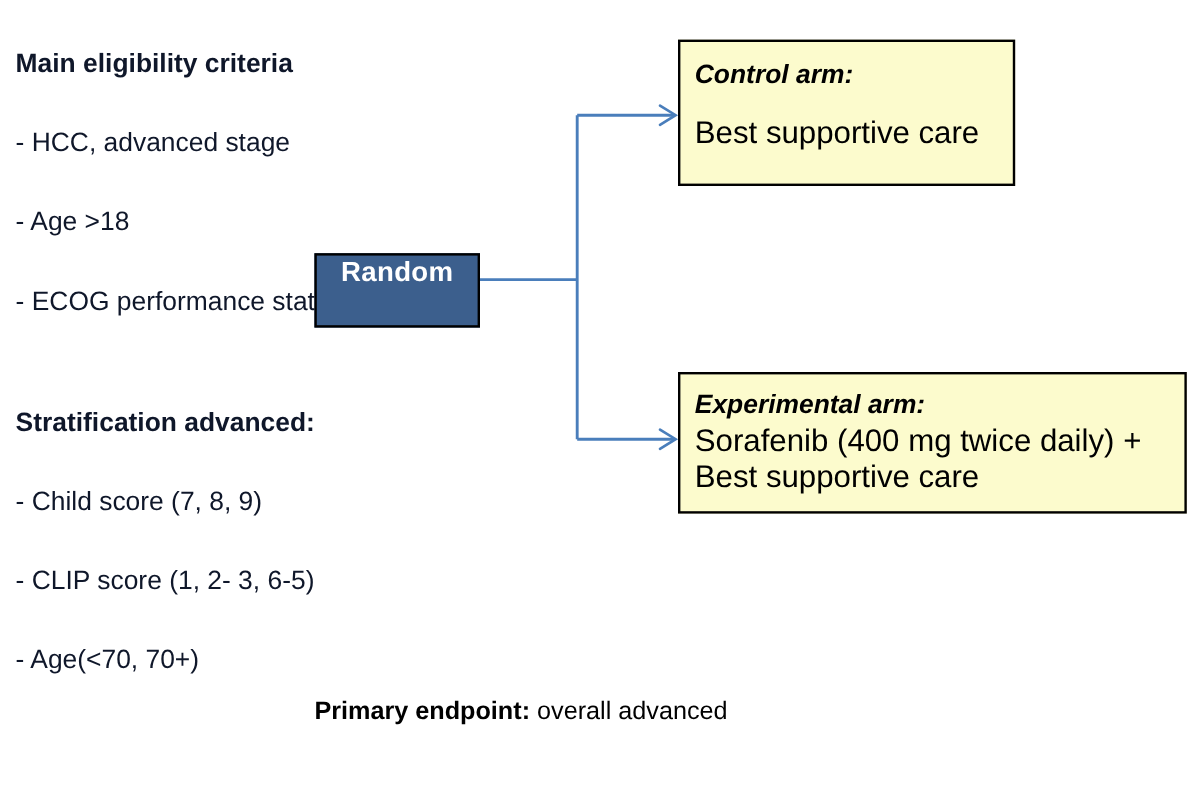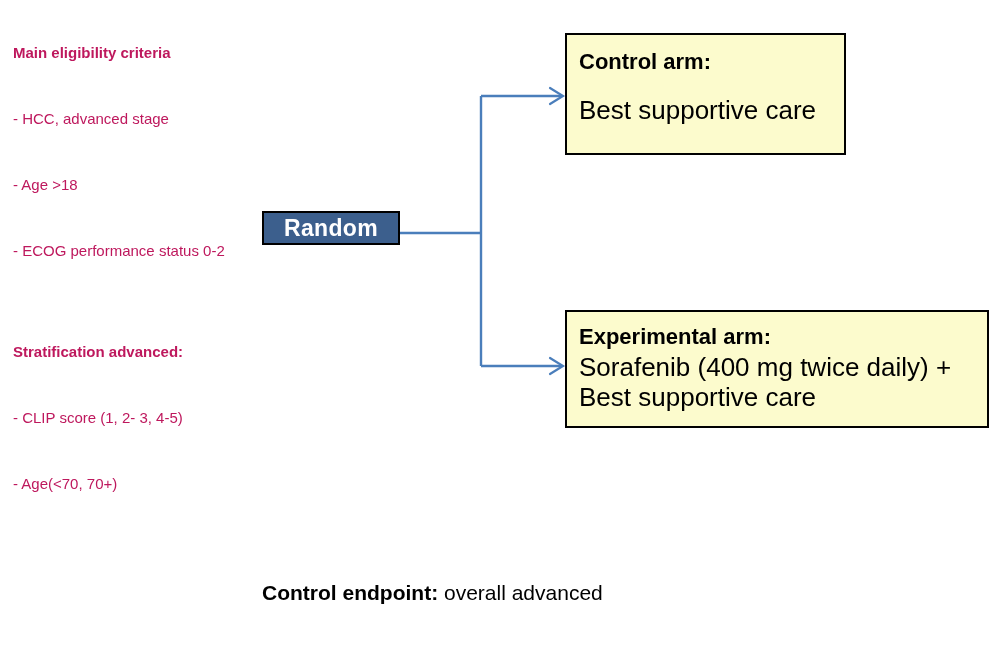--- a/index.html
+++ b/index.html
@@ -16,24 +16,24 @@
     color: #000000;
     overflow: hidden;
   }
 
   
   .text-block {
     position: absolute;
     white-space: pre;
   }
   .line {
-    font-size: 15px;
+    font-size: 22px;
     line-height: 30px;
     white-space: pre;
-    color: #be185d;
+    color: #0f172a;
   }
   .line.bold {
     font-weight: bold;
   }
 
   #eligibility-block { left: 13px; top: 2px; }
   #stratification-block { left: 13px; top: 301px; }
 
   
   #footer-block { left: 227px; top: 516px; }
@@ -66,40 +66,41 @@
     top: 310px;
     width: 424px;
     height: 118px;
     padding: 10px 0 16px 12px;
   }
   .box-title {
     font-size: 22px;
     font-weight: bold;
     line-height: 30px;
     white-space: pre;
+    font-style: italic;
   }
   .box-line {
     font-size: 26px;
     line-height: 30px;
     white-space: pre;
   }
   #control-arm-box .box-spacer { height: 18px; }
 
   
   #random-box {
     position: absolute;
     left: 262px;
     top: 211px;
     width: 138px;
-    height: 34px;
+    height: 62px;
     box-sizing: border-box;
     border: 2px solid #000000;
     background: #3c5f8d;
     display: flex;
-    align-items: center;
+    align-items: flex-start;
     justify-content: center;
   }
   #random-label {
     color: #ffffff;
     font-size: 23px;
     font-weight: bold;
     letter-spacing: 0.3px;
     white-space: pre;
   }
 
@@ -120,21 +121,22 @@
 
   <div class="text-block" id="eligibility-block">
     <div class="line bold">Main eligibility criteria</div>
     <div class="line">- HCC, advanced stage</div>
     <div class="line">- Age &gt;18</div>
     <div class="line">- ECOG performance status 0-2</div>
   </div>
 
   <div class="text-block" id="stratification-block">
     <div class="line bold">Stratification advanced:</div>
-    <div class="line">- CLIP score (1, 2- 3, 4-5)</div>
+    <div class="line">- Child score (7, 8, 9)</div>
+    <div class="line">- CLIP score (1, 2- 3, 6-5)</div>
     <div class="line">- Age(&lt;70, 70+)</div>
   </div>
 
   <svg id="connectors" viewBox="0 0 1000 669" width="1000" height="669" xmlns="http://www.w3.org/2000/svg">
 
     <path d="M400,233 L481,233" stroke="#4A7EBB" stroke-width="2.4" fill="none"></path>
 
     <path d="M481,96 L481,366" stroke="#4A7EBB" stroke-width="2.4" fill="none"></path>
 
     <path d="M481,96 L562,96" stroke="#4A7EBB" stroke-width="2.4" fill="none"></path>
@@ -157,21 +159,21 @@
   </div>
 
   <div class="box box-yellow" id="experimental-arm-box">
     <div class="box-title">Experimental arm:</div>
     <div class="box-line">Sorafenib (400 mg twice daily) +</div>
     <div class="box-line">Best supportive care</div>
   </div>
 
   <div class="text-block" id="footer-block">
     <div class="foot-line">
-      <span class="lbl">Control endpoint:</span><span class="val"> overall advanced</span>
+      <span class="lbl">Primary endpoint:</span><span class="val"> overall advanced</span>
     </div>
     
     
     
     
   </div>
 
 </div>
 
 </body></html>

